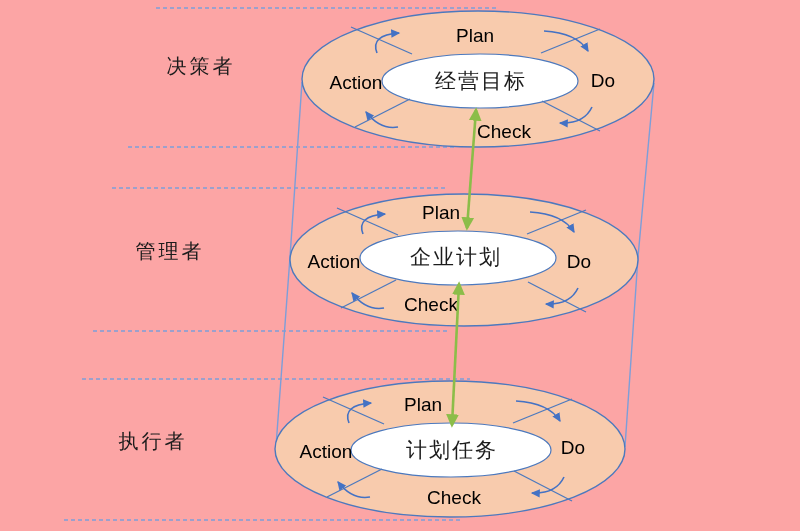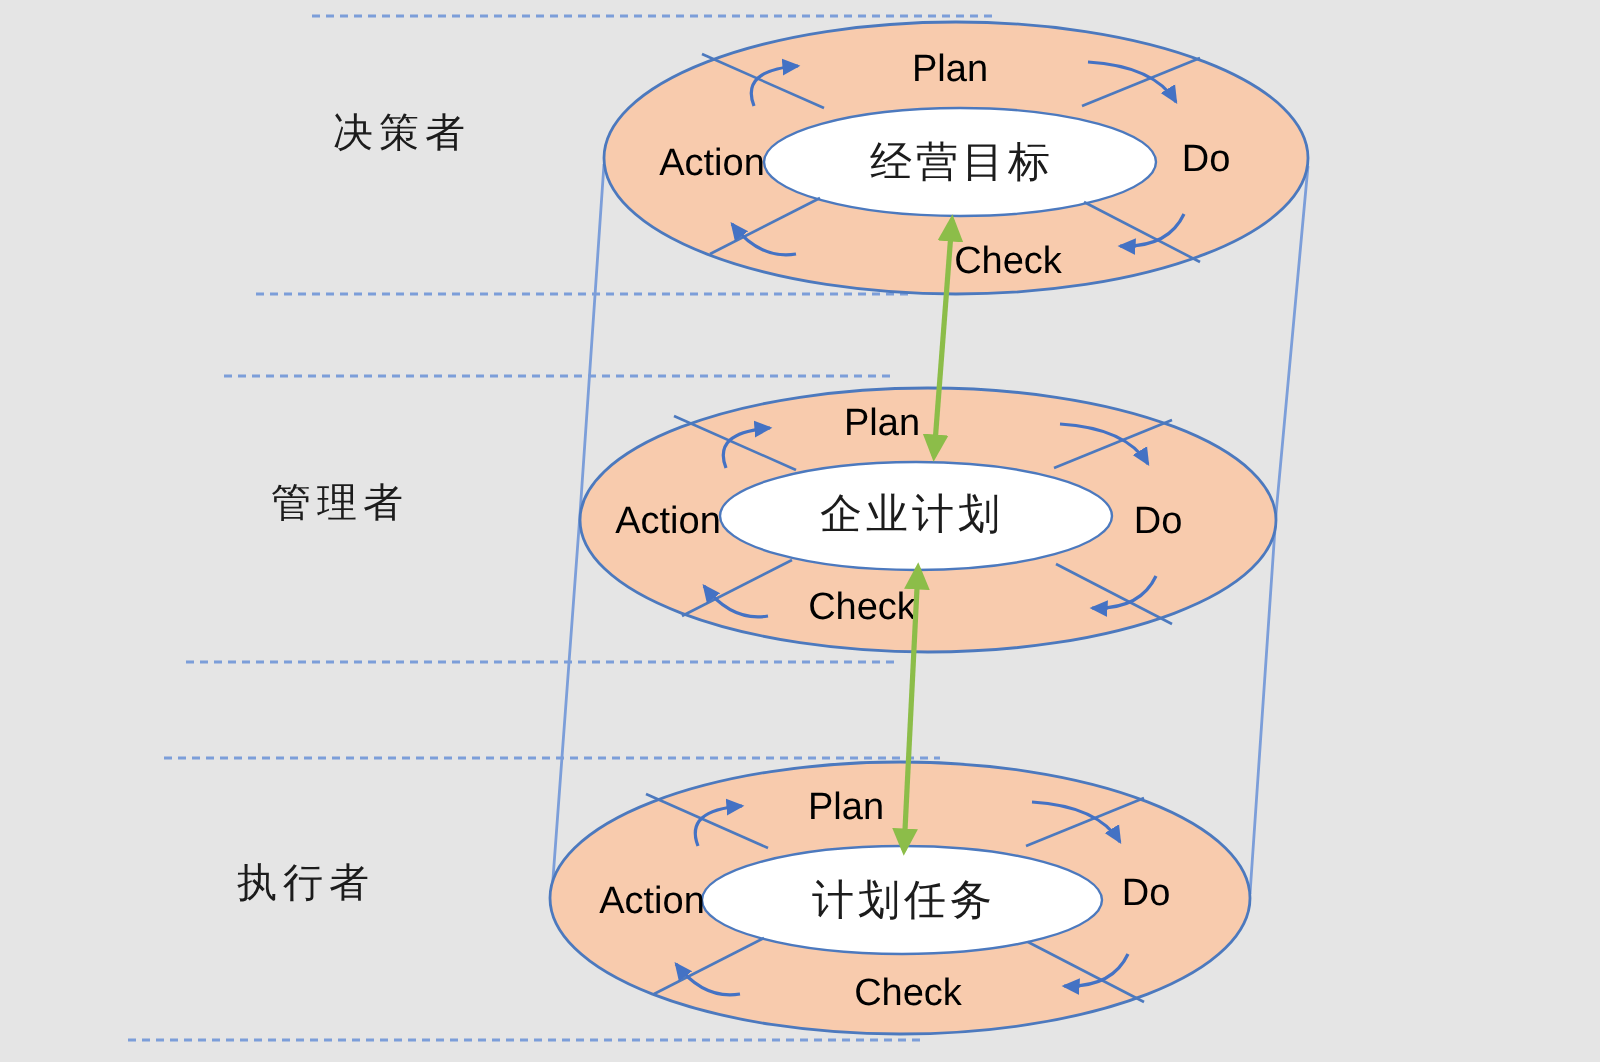--- a/index.html
+++ b/index.html
@@ -1,17 +1,17 @@
 <!DOCTYPE html>
 <html style="--ring-fill: #F8CBAD; --ring-stroke: #4C79BE; --flow-arrow: #4472C4; --link-arrow: #8CBD49; --guide-line: #7C9ED9; --text: #000000;"><head>
 <meta charset="utf-8">
 <title>Stacked PDCA Cycle Diagram</title>
 <style>
   html,body{margin:0;padding:0;background:#ffffff;}
-  .canvas{position:relative;width:800px;height:531px;background:#e5e5e5;overflow:hidden;
+  .canvas{position:relative;width:800px;height:531px;background:#fca5a5;overflow:hidden;
           font-family:"Liberation Sans",sans-serif;}
   svg{display:block;}
   .ring-outer{stroke:var(--ring-stroke,#4C79BE);stroke-width:1.4;}
   .ring-inner{fill:#ffffff;stroke:var(--ring-stroke,#4C79BE);stroke-width:1.2;}
   .sep{stroke:var(--ring-stroke,#4C79BE);stroke-width:1.3;fill:none;}
   .flow-arrow{stroke:var(--flow-arrow,#4472C4);stroke-width:1.6;fill:none;}
   .dash{stroke:var(--guide-line,#7C9ED9);stroke-width:1.6;stroke-dasharray:4 3;fill:none;}
   .cyl{stroke:var(--guide-line,#7C9ED9);stroke-width:1.4;fill:none;}
   .green{stroke:var(--link-arrow,#8CBD49);stroke-width:2.6;fill:none;}
   text{fill:var(--text,#000);}

